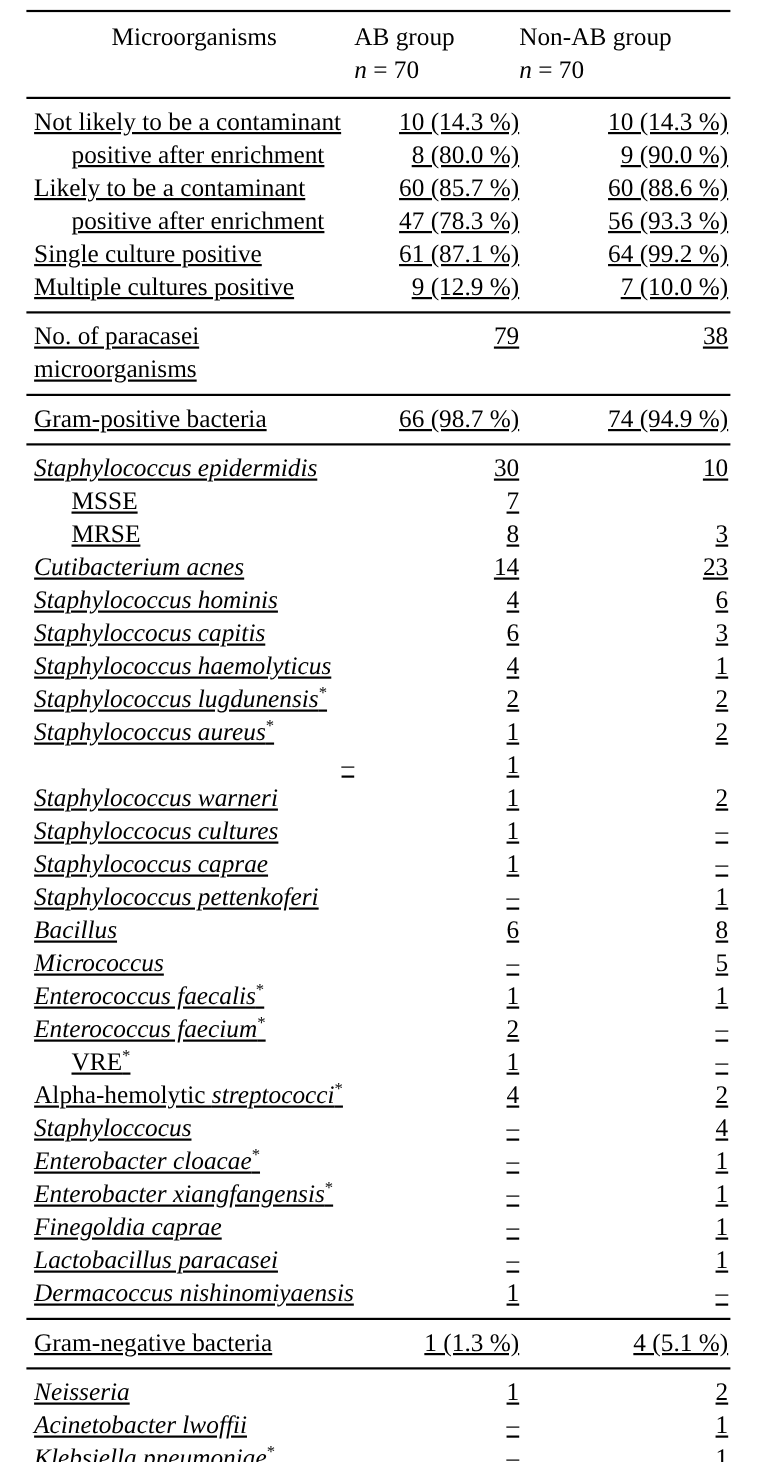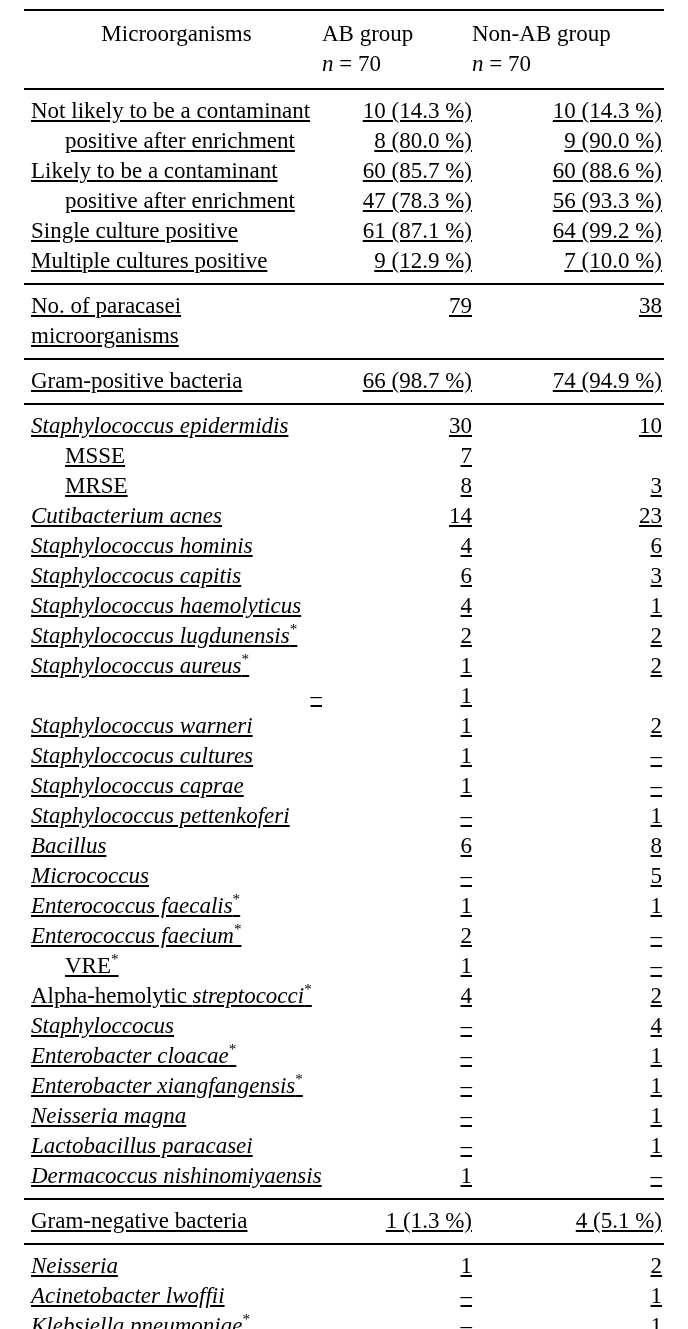--- a/index.html
+++ b/index.html
@@ -217,21 +217,21 @@
           <div class="c1"><span class="it">Enterobacter cloacae</span><span class="sup">*</span></div>
           <div class="c2">–</div>
           <div class="c3">1</div>
         </div>
         <div class="row">
           <div class="c1"><span class="it">Enterobacter xiangfangensis</span><span class="sup">*</span></div>
           <div class="c2">–</div>
           <div class="c3">1</div>
         </div>
         <div class="row">
-          <div class="c1"><span class="it">Neisseria magna</span></div>
+          <div class="c1"><span class="it">Finegoldia caprae</span></div>
           <div class="c2">–</div>
           <div class="c3">1</div>
         </div>
         <div class="row">
           <div class="c1"><span class="it">Lactobacillus paracasei</span></div>
           <div class="c2">–</div>
           <div class="c3">1</div>
         </div>
         <div class="row">
           <div class="c1"><span class="it">Dermacoccus nishinomiyaensis</span></div>

